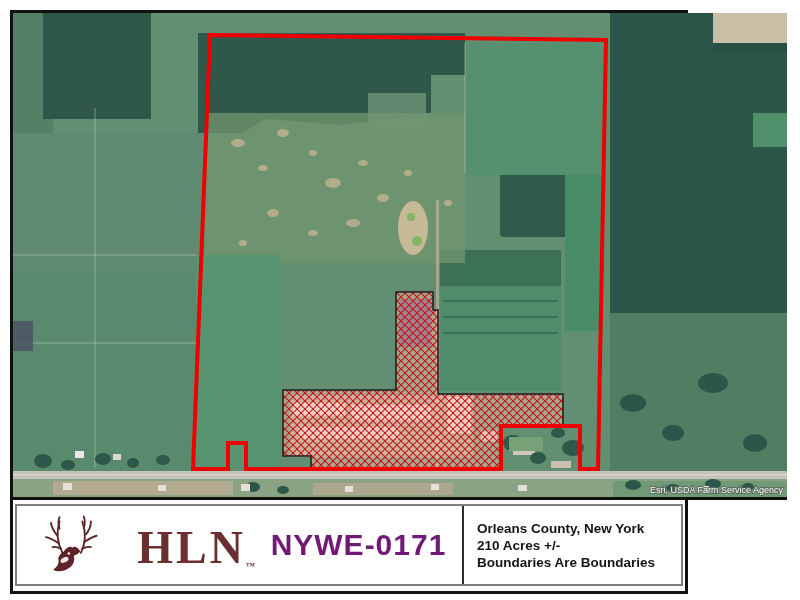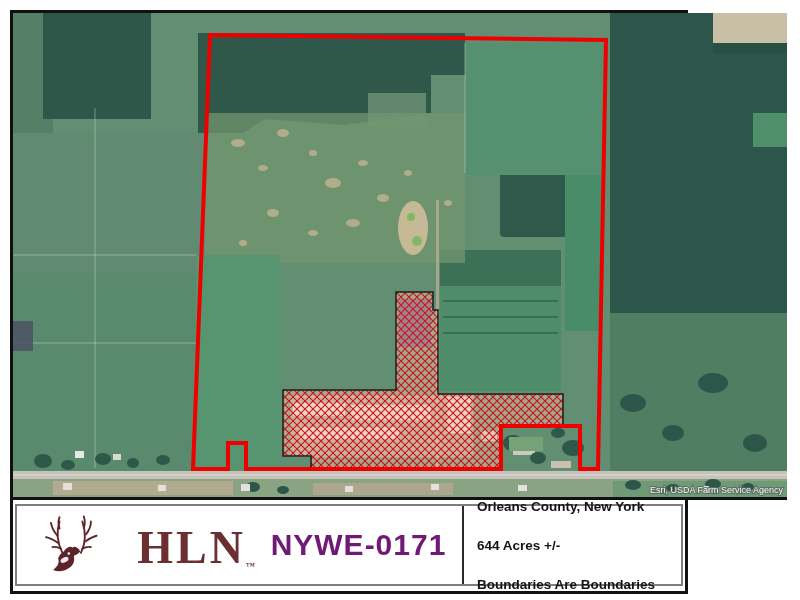--- a/index.html
+++ b/index.html
@@ -34,21 +34,21 @@
   .hln-tm{
     font-size:9px;color:#6b2f31;vertical-align:bottom;letter-spacing:0;
   }
   .f-title{
     flex:1;display:flex;align-items:center;justify-content:center;
     font-size:30px;font-weight:bold;color:#701a75;letter-spacing:1px;
   }
   .f-right{
     width:219px;box-sizing:border-box;border-left:2px solid #2b2b2b;
     display:flex;flex-direction:column;justify-content:center;
-    padding-left:13px;padding-right:4px;gap:22px;
+    padding-left:13px;padding-right:4px;
   }
   .f-right div{
     font-size:13.5px;font-weight:bold;color:#141414;line-height:17px;
     white-space:nowrap;
   }
 </style>
 </head>
 <body>
 
 <div class="frame">
@@ -209,18 +209,18 @@
         <ellipse cx="33" cy="64" rx="6" ry="3.4" fill="#ffffff" opacity="0.9" transform="rotate(-28 33 64)"></ellipse>
         <circle cx="39" cy="55" r="1.8" fill="#ffffff"></circle>
       </svg>
       <div class="hln-text"><span>HLN</span><span class="hln-tm">™</span></div>
     </div>
 
     <div class="f-title">NYWE-0171</div>
 
     <div class="f-right">
       <div>Orleans County, New York</div>
-      <div>644 Acres +/-</div>
+      <div>210 Acres +/-</div>
       <div>Boundaries Are Boundaries</div>
     </div>
 
   </div>
 </div>
 
 </body></html>

